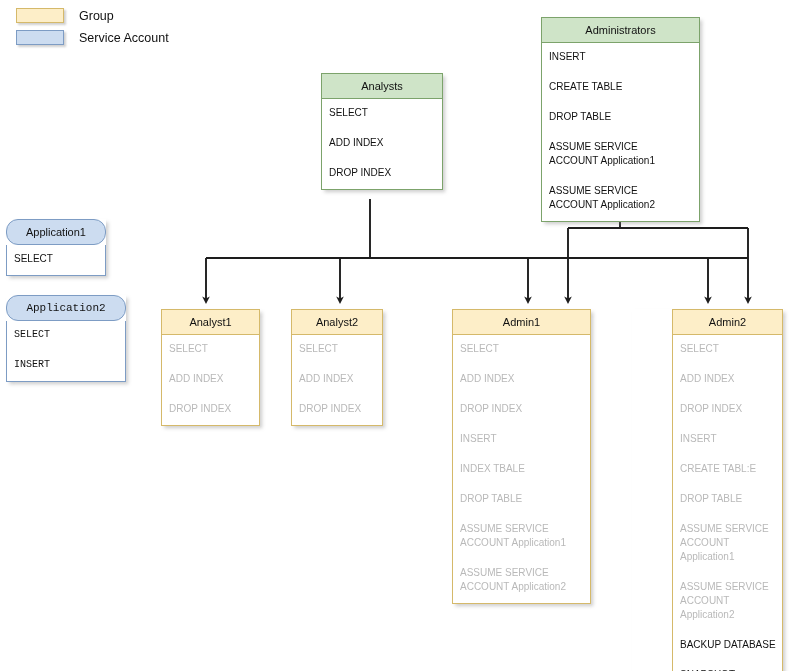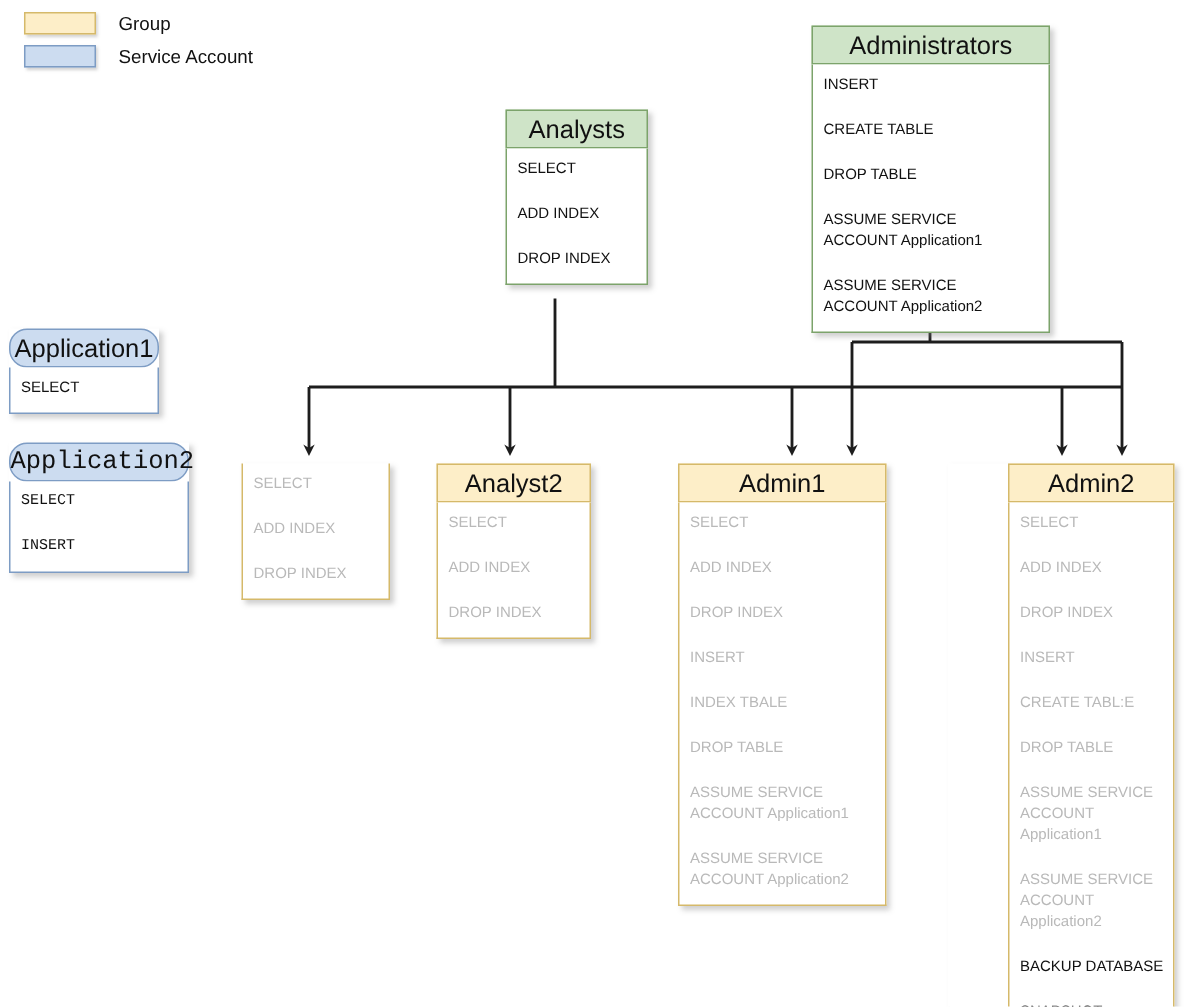--- a/index.html
+++ b/index.html
@@ -66,21 +66,21 @@
     position: absolute;
     box-sizing: border-box;
     background: #ffffff;
     box-shadow: 2.5px 2.5px 3.5px rgba(130,130,130,0.38);
   }
   .entity-header {
     box-sizing: border-box;
     height: 26px;
     line-height: 25px;
     text-align: center;
-    font-size: 17px;
+    font-size: 11px;
     color: #111;
     border-style: solid;
     border-width: 1px;
   }
   .entity-body {
     box-sizing: border-box;
     border-style: solid;
     border-width: 0 1px 1px 1px;
     padding: 7px 6px 7px 7px;
     background: #ffffff;
@@ -140,21 +140,21 @@
     <div class="legend-row">
       <span class="legend-swatch user"></span>
       <span class="legend-label">Group</span>
     </div>
     <div class="legend-row">
       <span class="legend-swatch service"></span>
       <span class="legend-label">Service Account</span>
     </div>
   </div>
 
-  <div class="entity type-group" style="left:337px; top:73px; width:95px;">
+  <div class="entity type-group" style="left:321px; top:73px; width:122px;">
     <div class="entity-header">Analysts</div>
     <div class="entity-body">
       <div class="perm">SELECT</div>
       <div class="perm">ADD INDEX</div>
       <div class="perm">DROP INDEX</div>
     </div>
   </div>
 
   <div class="entity type-group" style="left:541px; top:17px; width:159px;">
     <div class="entity-header">Administrators</div>
@@ -178,28 +178,29 @@
 
   <div class="entity type-service" style="left:6px; top:295px; width:120px;font-family:Liberation Mono, monospace;">
     <div class="entity-header">Application2</div>
     <div class="entity-body">
       <div class="perm">SELECT</div>
       <div class="perm">INSERT</div>
     </div>
   </div>
 
   <div class="entity type-user" style="left:161px; top:309px; width:99px;">
-    <div class="entity-body">
-      <div class="perm inherited">SELECT</div>
-      <div class="perm inherited">ADD INDEX</div>
-      <div class="perm inherited">DROP INDEX</div>
-    </div>
-  </div>
-
-  <div class="entity type-user" style="left:291px; top:309px; width:103px;">
+    <div class="entity-header">Analyst1</div>
+    <div class="entity-body">
+      <div class="perm inherited">SELECT</div>
+      <div class="perm inherited">ADD INDEX</div>
+      <div class="perm inherited">DROP INDEX</div>
+    </div>
+  </div>
+
+  <div class="entity type-user" style="left:291px; top:309px; width:92px;">
     <div class="entity-header">Analyst2</div>
     <div class="entity-body">
       <div class="perm inherited">SELECT</div>
       <div class="perm inherited">ADD INDEX</div>
       <div class="perm inherited">DROP INDEX</div>
     </div>
   </div>
 
   <div class="entity type-user" style="left:452px; top:309px; width:139px;">
     <div class="entity-header">Admin1</div>

